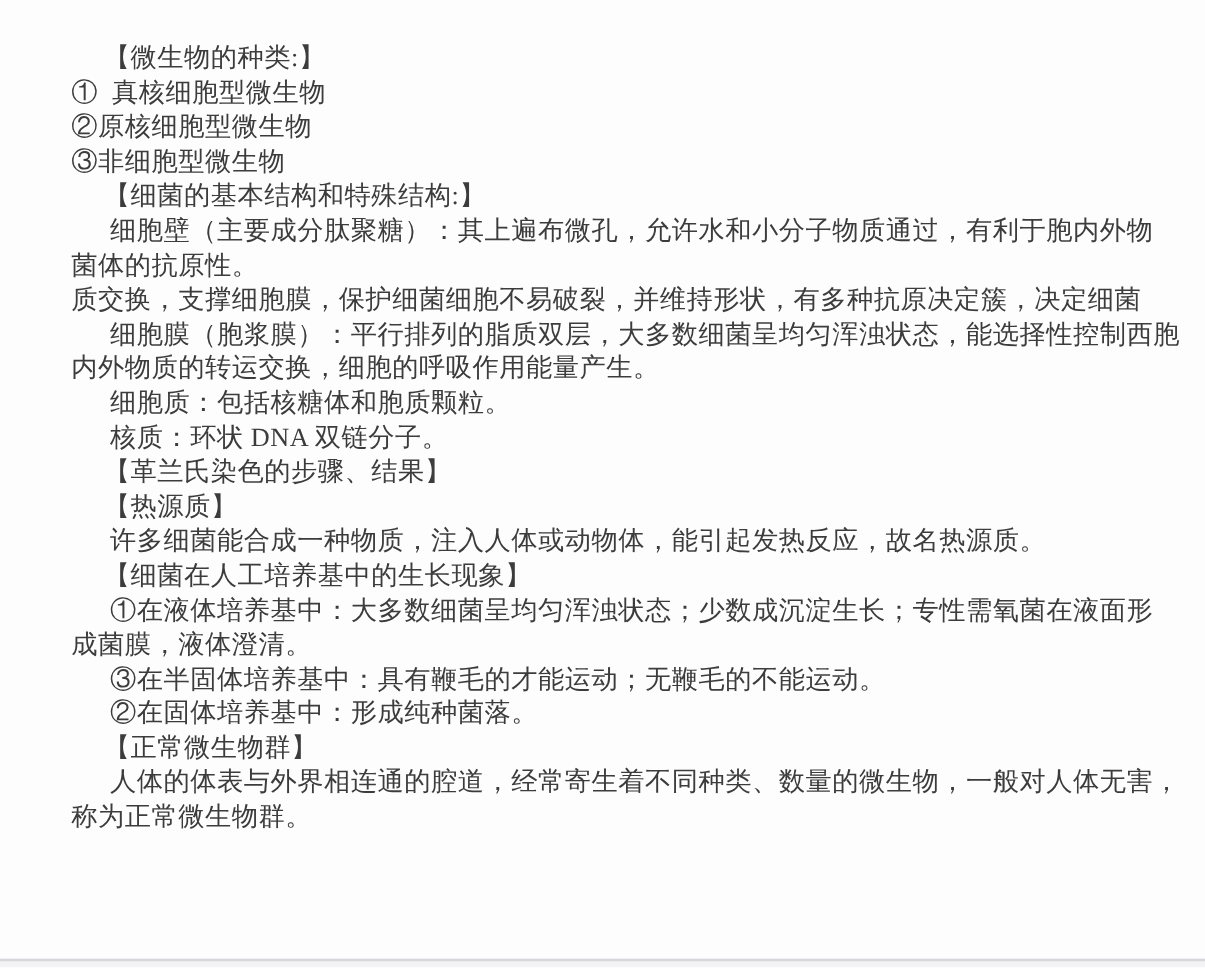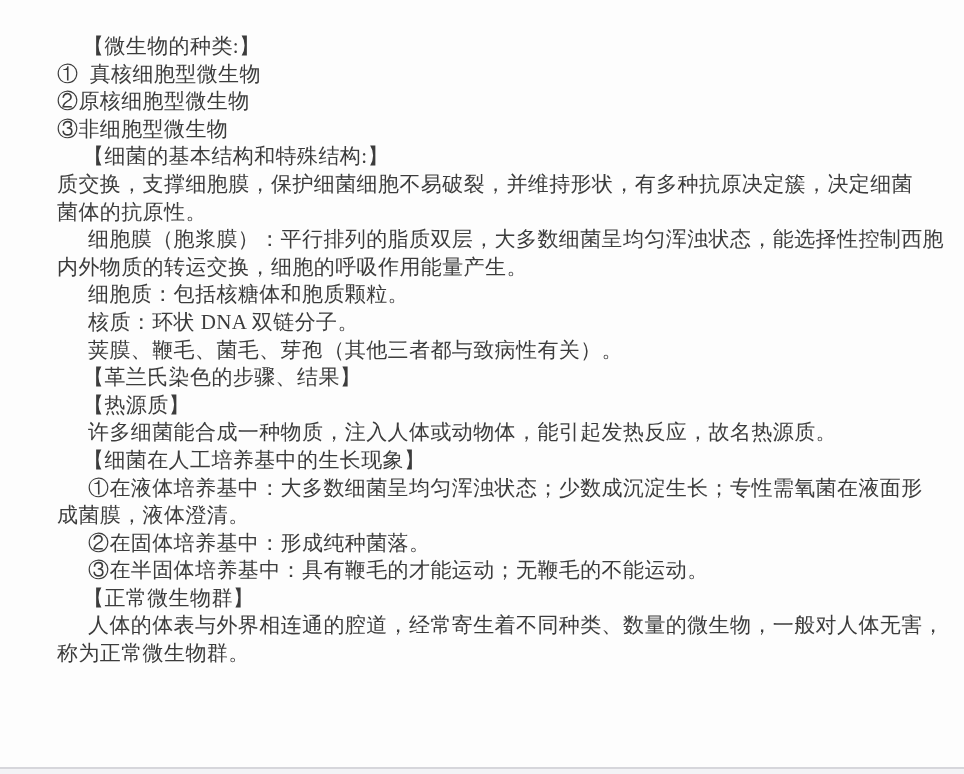--- a/index.html
+++ b/index.html
@@ -45,33 +45,33 @@
 </head>
 <body>
 
 <div class="page">
   <div class="textblock">
     <div class="line h">【微生物的种类:】</div>
     <div class="line c">①  真核细胞型微生物</div>
     <div class="line c">②原核细胞型微生物</div>
     <div class="line c">③非细胞型微生物</div>
     <div class="line h">【细菌的基本结构和特殊结构:】</div>
+    <div class="line p">细胞壁（主要成分肽聚糖）：其上遍布微孔，允许水和小分子物质通过，有利于胞内外物</div>
+    <div class="line c">菌体的抗原性。</div>
     <div class="line c">质交换，支撑细胞膜，保护细菌细胞不易破裂，并维持形状，有多种抗原决定簇，决定细菌</div>
-    <div class="line c">菌体的抗原性。</div>
     <div class="line p">细胞膜（胞浆膜）：平行排列的脂质双层，大多数细菌呈均匀浑浊状态，能选择性控制西胞</div>
     <div class="line c">内外物质的转运交换，细胞的呼吸作用能量产生。</div>
     <div class="line p">细胞质：包括核糖体和胞质颗粒。</div>
     <div class="line p">核质：环状 DNA 双链分子。</div>
-    <div class="line p">荚膜、鞭毛、菌毛、芽孢（其他三者都与致病性有关）。</div>
     <div class="line h">【革兰氏染色的步骤、结果】</div>
     <div class="line h">【热源质】</div>
     <div class="line p">许多细菌能合成一种物质，注入人体或动物体，能引起发热反应，故名热源质。</div>
     <div class="line h">【细菌在人工培养基中的生长现象】</div>
     <div class="line p">①在液体培养基中：大多数细菌呈均匀浑浊状态；少数成沉淀生长；专性需氧菌在液面形</div>
     <div class="line c">成菌膜，液体澄清。</div>
+    <div class="line p">③在半固体培养基中：具有鞭毛的才能运动；无鞭毛的不能运动。</div>
     <div class="line p">②在固体培养基中：形成纯种菌落。</div>
-    <div class="line p">③在半固体培养基中：具有鞭毛的才能运动；无鞭毛的不能运动。</div>
     <div class="line h">【正常微生物群】</div>
     <div class="line p">人体的体表与外界相连通的腔道，经常寄生着不同种类、数量的微生物，一般对人体无害，</div>
     <div class="line c">称为正常微生物群。</div>
   </div>
   <div class="bottom-strip"></div>
 </div>
 
 </body></html>

